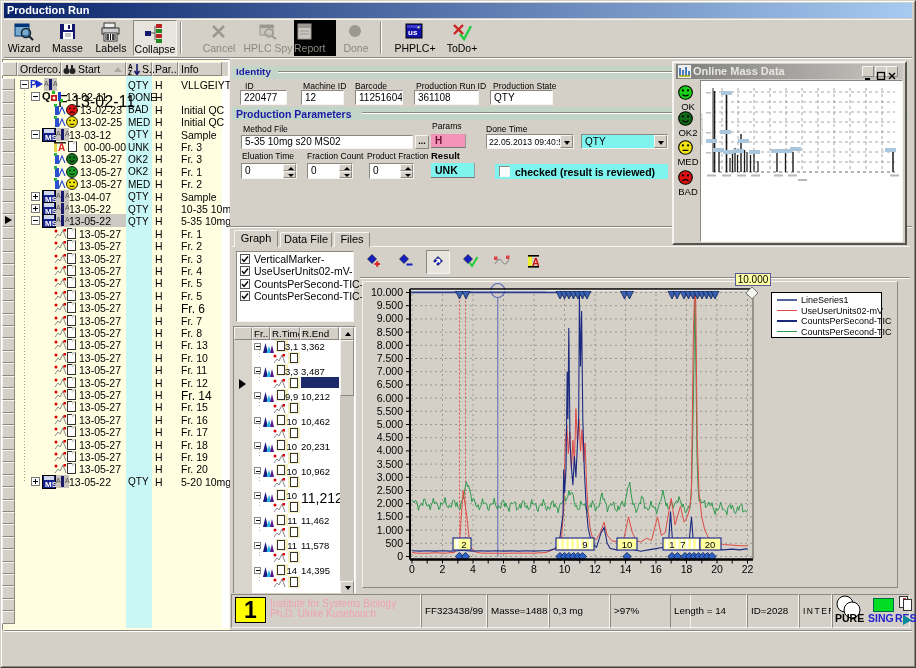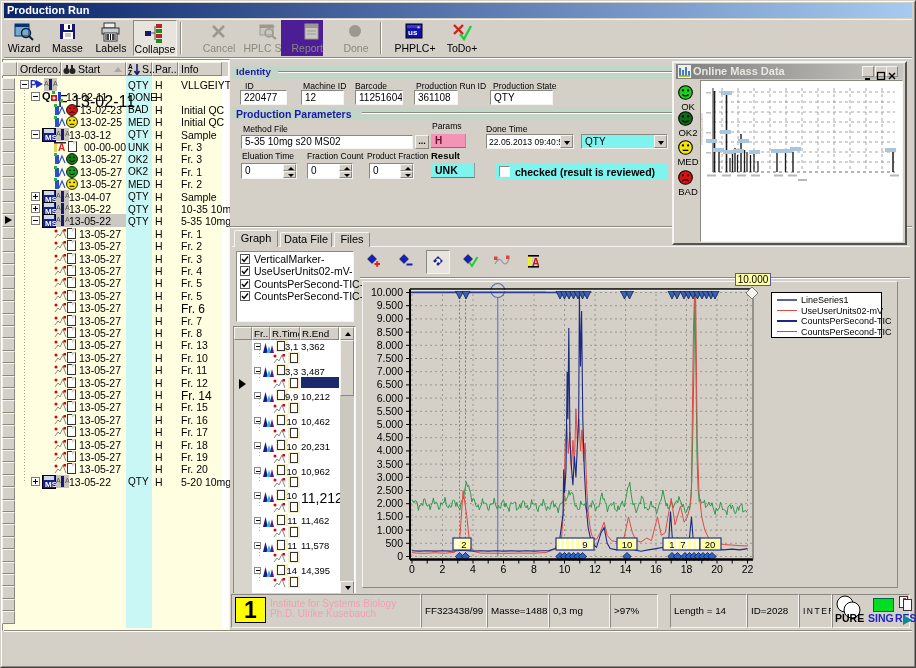--- a/index.html
+++ b/index.html
@@ -61,21 +61,21 @@
           <line x1="16" y1="4" x2="5" y2="15"></line>
         </g>
       </svg></div><div style="font-size:10.5px;color:#8a887f;margin-top:-4px">Cancel</div></div>
 <div class="abs" style="left:242px;top:20px;width:52px;height:36px;background:#d4d0c8;text-align:center"><div style="margin-top:2px;display:inline-block"><svg width="22" height="20" viewBox="0 0 22 20">
         <rect x="3" y="3" width="13" height="10" fill="#c8c6c0" stroke="#9a988f"></rect>
         <rect x="3" y="3" width="13" height="3" fill="#9a988f"></rect>
         <circle cx="12" cy="11" r="4" fill="none" stroke="#9a988f" stroke-width="1.5"></circle>
         <line x1="15" y1="14" x2="19" y2="17" stroke="#9a988f" stroke-width="2"></line>
         <text x="15" y="6" font-size="6" fill="#9a988f">+</text>
       </svg></div><div style="font-size:10.5px;color:#8a887f;margin-top:-4px">HPLC Spy</div></div>
-<div class="abs" style="left:281px;top:20px;width:42px;height:36px;background:#4c1d95;text-align:right"><div style="margin-top:2px;display:inline-block"><svg width="22" height="20" viewBox="0 0 22 20">
+<div class="abs" style="left:294px;top:20px;width:42px;height:36px;background:#000000;text-align:left"><div style="margin-top:2px;display:inline-block"><svg width="22" height="20" viewBox="0 0 22 20">
         <rect x="4" y="2" width="13" height="15" fill="#c8c6c0" stroke="#9a988f"></rect>
         <rect x="4" y="2" width="13" height="4" fill="#9a988f"></rect>
         <line x1="6" y1="9" x2="15" y2="9" stroke="#9a988f"></line>
         <line x1="6" y1="12" x2="15" y2="12" stroke="#9a988f"></line>
       </svg></div><div style="font-size:10.5px;color:#8a887f;margin-top:-4px">Report</div></div>
 <div class="abs" style="left:336px;top:20px;width:40px;height:36px;background:#d4d0c8;text-align:center"><div style="margin-top:2px;display:inline-block"><svg width="22" height="20" viewBox="0 0 22 20">
         <circle cx="10" cy="9" r="6" fill="#9a988f"></circle>
       </svg></div><div style="font-size:10.5px;color:#8a887f;margin-top:-4px">Done</div></div>
 <div class="abs" style="left:380px;top:22px;width:2px;height:32px;border-left:1px solid #8a887f;border-right:1px solid #fff"></div>
 <div class="abs" style="left:390px;top:20px;width:50px;height:36px;background:#d4d0c8;text-align:center"><div style="margin-top:2px;display:inline-block"><svg width="22" height="20" viewBox="0 0 22 20">
@@ -593,21 +593,21 @@
 <span class="lbl" style="left:236px;top:66px;font-weight:bold;color:#1a1aa6;font-size:9.8px">Identity</span>
 <div class="abs" style="left:278px;top:71px;width:628px;height:2px;border-top:1px solid #8a887f;border-bottom:1px solid #fff"></div>
 <span class="lbl" style="left:245px;top:81px">ID</span>
 <span class="lbl" style="left:303px;top:81px">Machine ID</span>
 <span class="lbl" style="left:355px;top:81px">Barcode</span>
 <span class="lbl" style="left:416px;top:81px">Production Run ID</span>
 <span class="lbl" style="left:493px;top:81px">Production State</span>
 <div class="edit" style="left:240px;top:90px;width:47px;height:15px">220477</div>
 <div class="edit" style="left:301px;top:90px;width:43px;height:15px">12</div>
 <div class="edit" style="left:355px;top:90px;width:48px;height:15px">11251604</div>
-<div class="edit" style="left:414px;top:90px;width:44px;height:15px">361108</div>
+<div class="edit" style="left:414px;top:90px;width:65px;height:15px">361108</div>
 <div class="edit" style="left:490px;top:90px;width:63px;height:15px">QTY</div>
 <div class="abs" style="left:232px;top:107px;width:676px;height:13px;background:#c2d5c6"></div>
 <span class="lbl" style="left:236px;top:108px;font-weight:bold;color:#1a1aa6;font-size:10.5px">Production Parameters</span>
 <div class="abs" style="left:362px;top:112px;width:544px;height:2px;border-top:1px solid #8a887f;border-bottom:1px solid #fff"></div>
 <span class="lbl" style="left:243px;top:124px">Method File</span>
 <span class="lbl" style="left:432px;top:121px">Params</span>
 <span class="lbl" style="left:486px;top:124px">Done Time</span>
 <div class="edit" style="left:241px;top:135px;width:172px;height:14px;padding:0 3px">5-35 10mg s20 MS02</div>
 <div class="abs rais" style="left:415px;top:135px;width:14px;height:14px;background:#d4d0c8;font-size:9px;text-align:center;line-height:11px;font-weight:bold">...</div>
 <div class="abs" style="left:431px;top:134px;width:35px;height:14px;background:#f493b8;border-bottom:1px solid #777;border-right:1px solid #999;font-size:10px;font-weight:bold;color:#6a1030;padding:1px 0 0 4px">H</div>
@@ -1263,21 +1263,21 @@
 
 <div class="abs" style="left:230px;top:593px;width:682px;height:37px;background:#d4d0c8"></div>
 <div class="seg" style="left:231px;top:594px;width:190px"></div>
 <div class="abs" style="left:235px;top:597px;width:31px;height:26px;background:#ffff00;border:1px solid #000">
     <span style="position:absolute;left:8px;top:-1px;font-size:23px;font-weight:bold">1</span>
   </div>
 <span class="abs" style="left:270px;top:599px;font-size:10px;color:#f0a0b4;line-height:10px">Institute for Systems Biology<br>Ph.D. Ulrike Kusebauch</span>
 <div class="seg" style="left:421px;width:66px">FF323438/99 - F</div>
 <div class="seg" style="left:487px;width:62px">Masse=1488,73</div>
 <div class="seg" style="left:549px;width:61px">0,3 mg</div>
-<div class="seg" style="left:610px;width:48px">&gt;97%</div>
+<div class="seg" style="left:610px;width:81px">&gt;97%</div>
 <div class="seg" style="left:670px;width:77px">Length = 14</div>
 <div class="seg" style="left:747px;width:52px">ID=2028</div>
 <div class="seg" style="left:799px;width:33px;font-size:8.5px;letter-spacing:1.5px;padding-top:11px">INTERI</div>
 <div class="seg" style="left:832px;width:78px"></div>
 <svg class="abs" style="left:834px;top:595px" width="30" height="28">
     <circle cx="11" cy="9" r="8" fill="#fff" stroke="#000"></circle>
     <circle cx="18" cy="15" r="8" fill="#fff" stroke="#000"></circle>
   </svg>
 <span class="abs" style="left:835px;top:612px;font-size:10.5px;font-weight:bold">PURE</span>
 <div class="abs" style="left:873px;top:598px;width:21px;height:14px;background:#00dd22;border:1px solid #064"></div>

